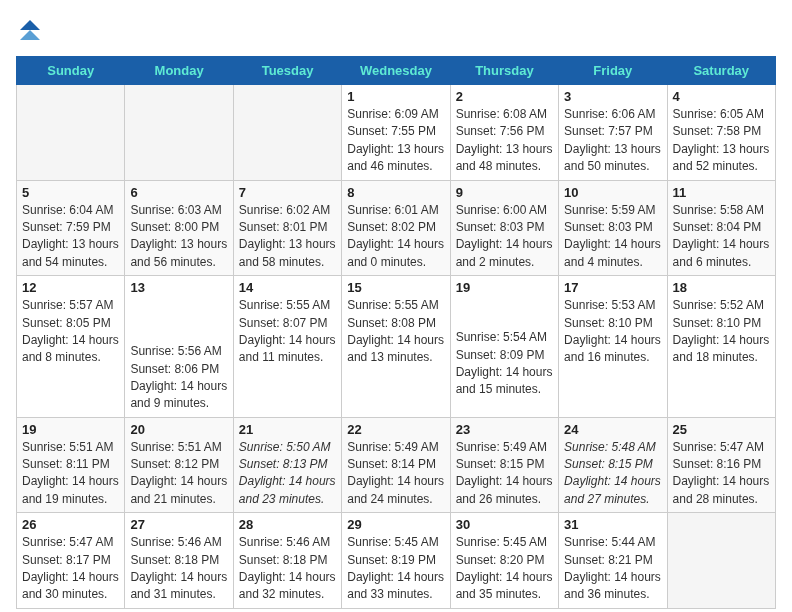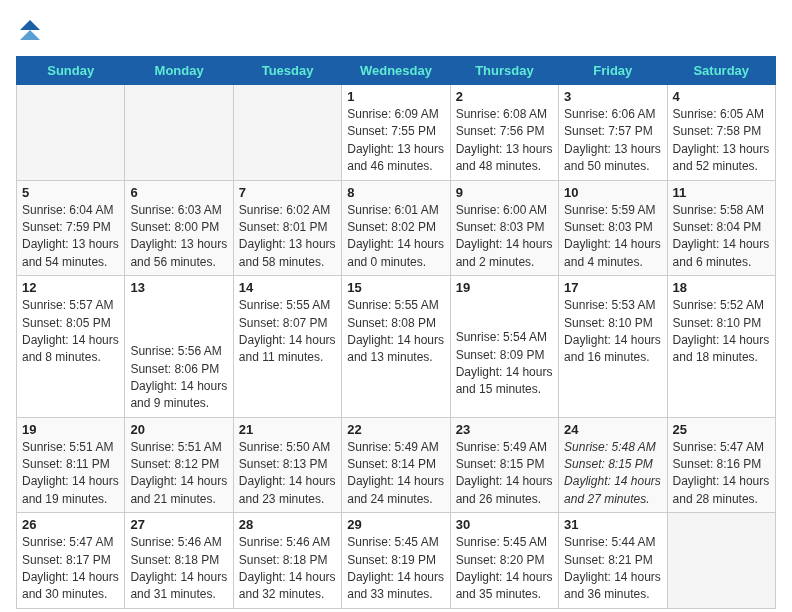--- a/index.html
+++ b/index.html
@@ -272,21 +272,21 @@
         </td>
         <td>
           <div class="day-num">20</div>
           <div class="day-detail" style="white-space: pre-line;">Sunrise: 5:51 AM
 Sunset: 8:12 PM
 Daylight: 14 hours
 and 21 minutes.</div>
         </td>
         <td>
           <div class="day-num">21</div>
-          <div class="day-detail" style="white-space: pre-line;">Sunrise: 5:50 AM
+          <div class="day-detail" style="white-space: pre-line; font-style: italic;">Sunrise: 5:50 AM
 Sunset: 8:13 PM
 Daylight: 14 hours
 and 23 minutes.</div>
         </td>
         <td>
           <div class="day-num">22</div>
           <div class="day-detail" style="white-space: pre-line;">Sunrise: 5:49 AM
 Sunset: 8:14 PM
 Daylight: 14 hours
 and 24 minutes.</div>

